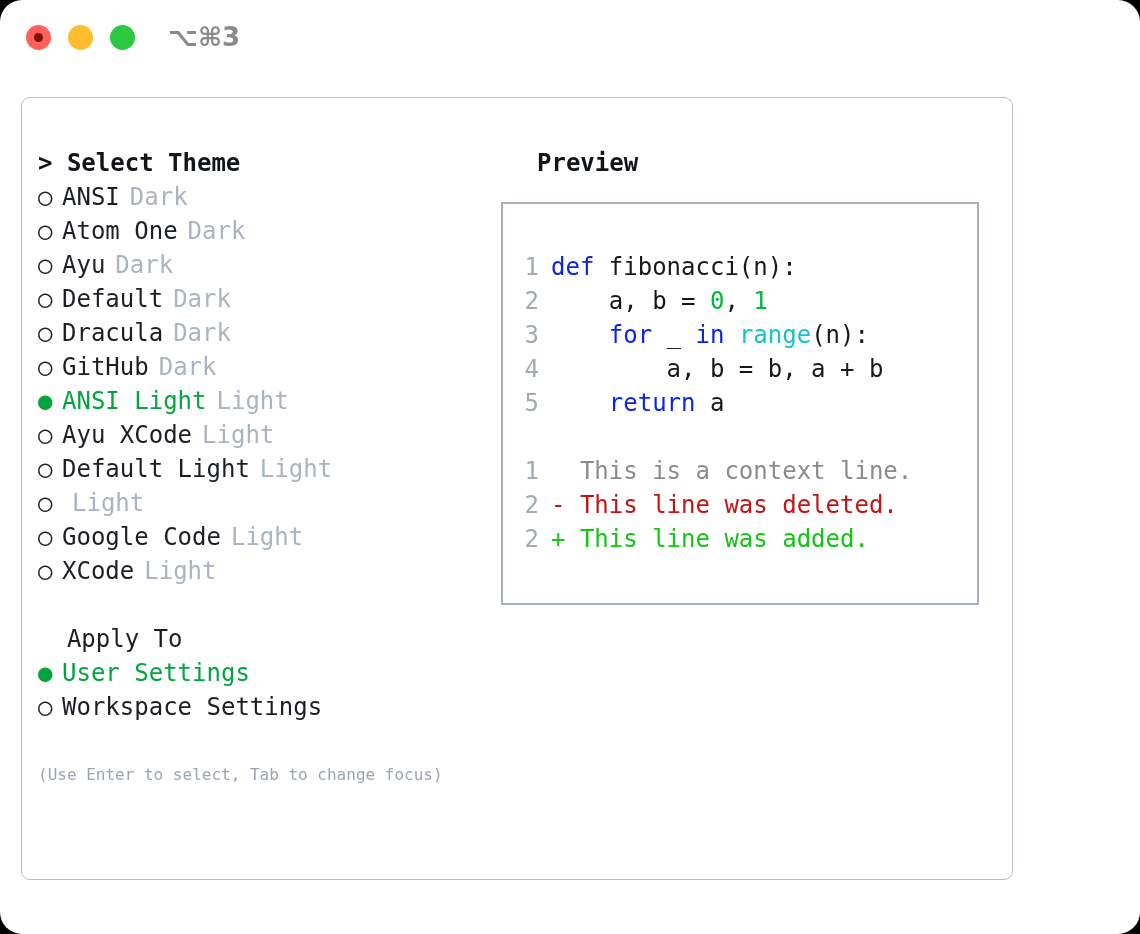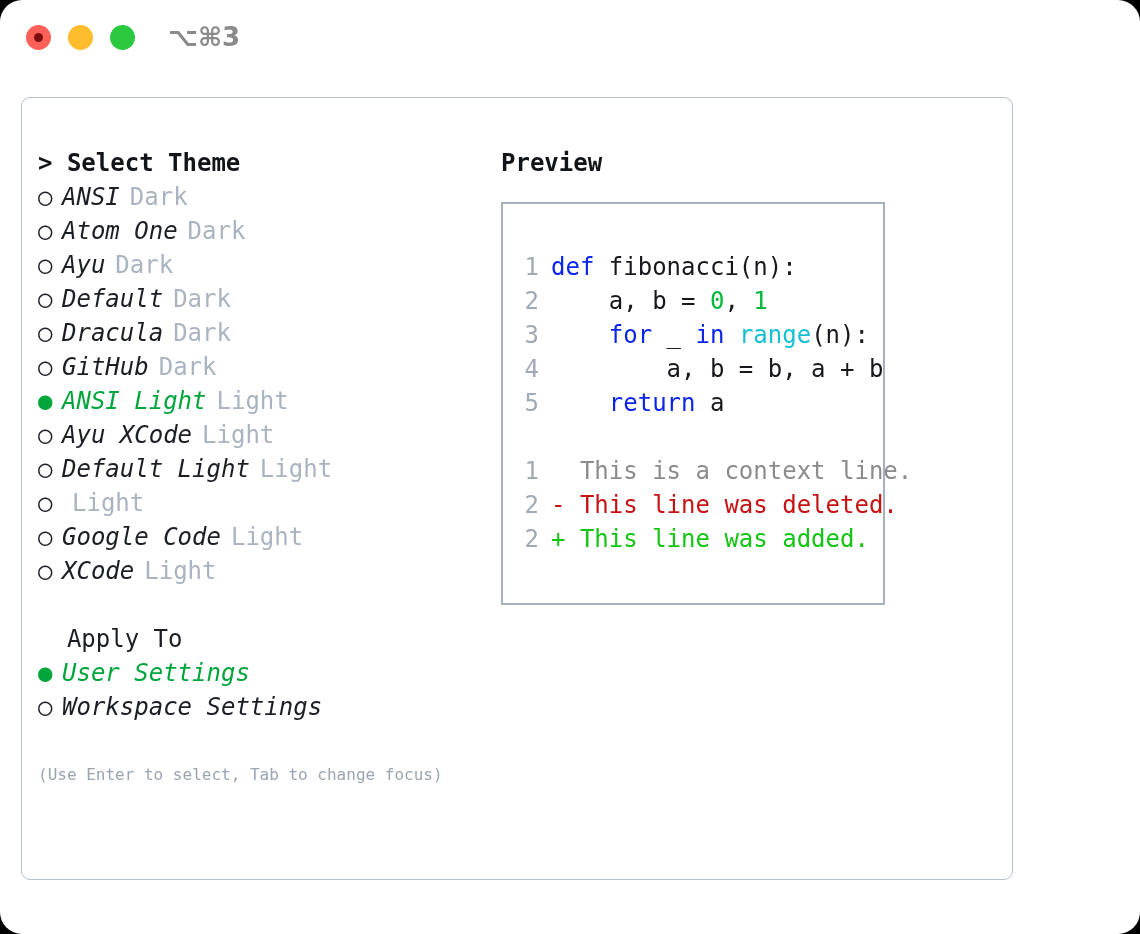--- a/index.html
+++ b/index.html
@@ -121,21 +121,20 @@
   .bullet {
     width: 24px;
     display: inline-block;
     flex: 0 0 24px;
     color: #1b1f24;
     font-size: 24px;
   }
   .opt-row.sel .bullet { color: #00a63c; }
   .opt-name {
     color: #1b1f24;
-    font-style: italic;
   }
   .opt-row.sel .opt-name { color: #00a63c; }
   .opt-variant {
     color: #aab4c0;
     padding-left: 10px;
   }
 
   .spacer-row { height: 34px; }
 
   .help {
@@ -146,24 +145,25 @@
     white-space: pre-wrap;
     word-break: normal;
   }
 
   
   .preview-title {
     font-size: 24px;
     font-weight: 700;
     color: #111418;
     line-height: 34px;
+    margin-left: 36px;
   }
   .preview-box {
     margin-top: 22px;
-    width: 384px;
+    width: 478px;
     height: 403px;
     border: 2px solid #a7b1bd;
     box-sizing: border-box;
     background: #ffffff;
     position: relative;
   }
   .code {
     position: absolute;
     left: 12px;
     top: 46px;

